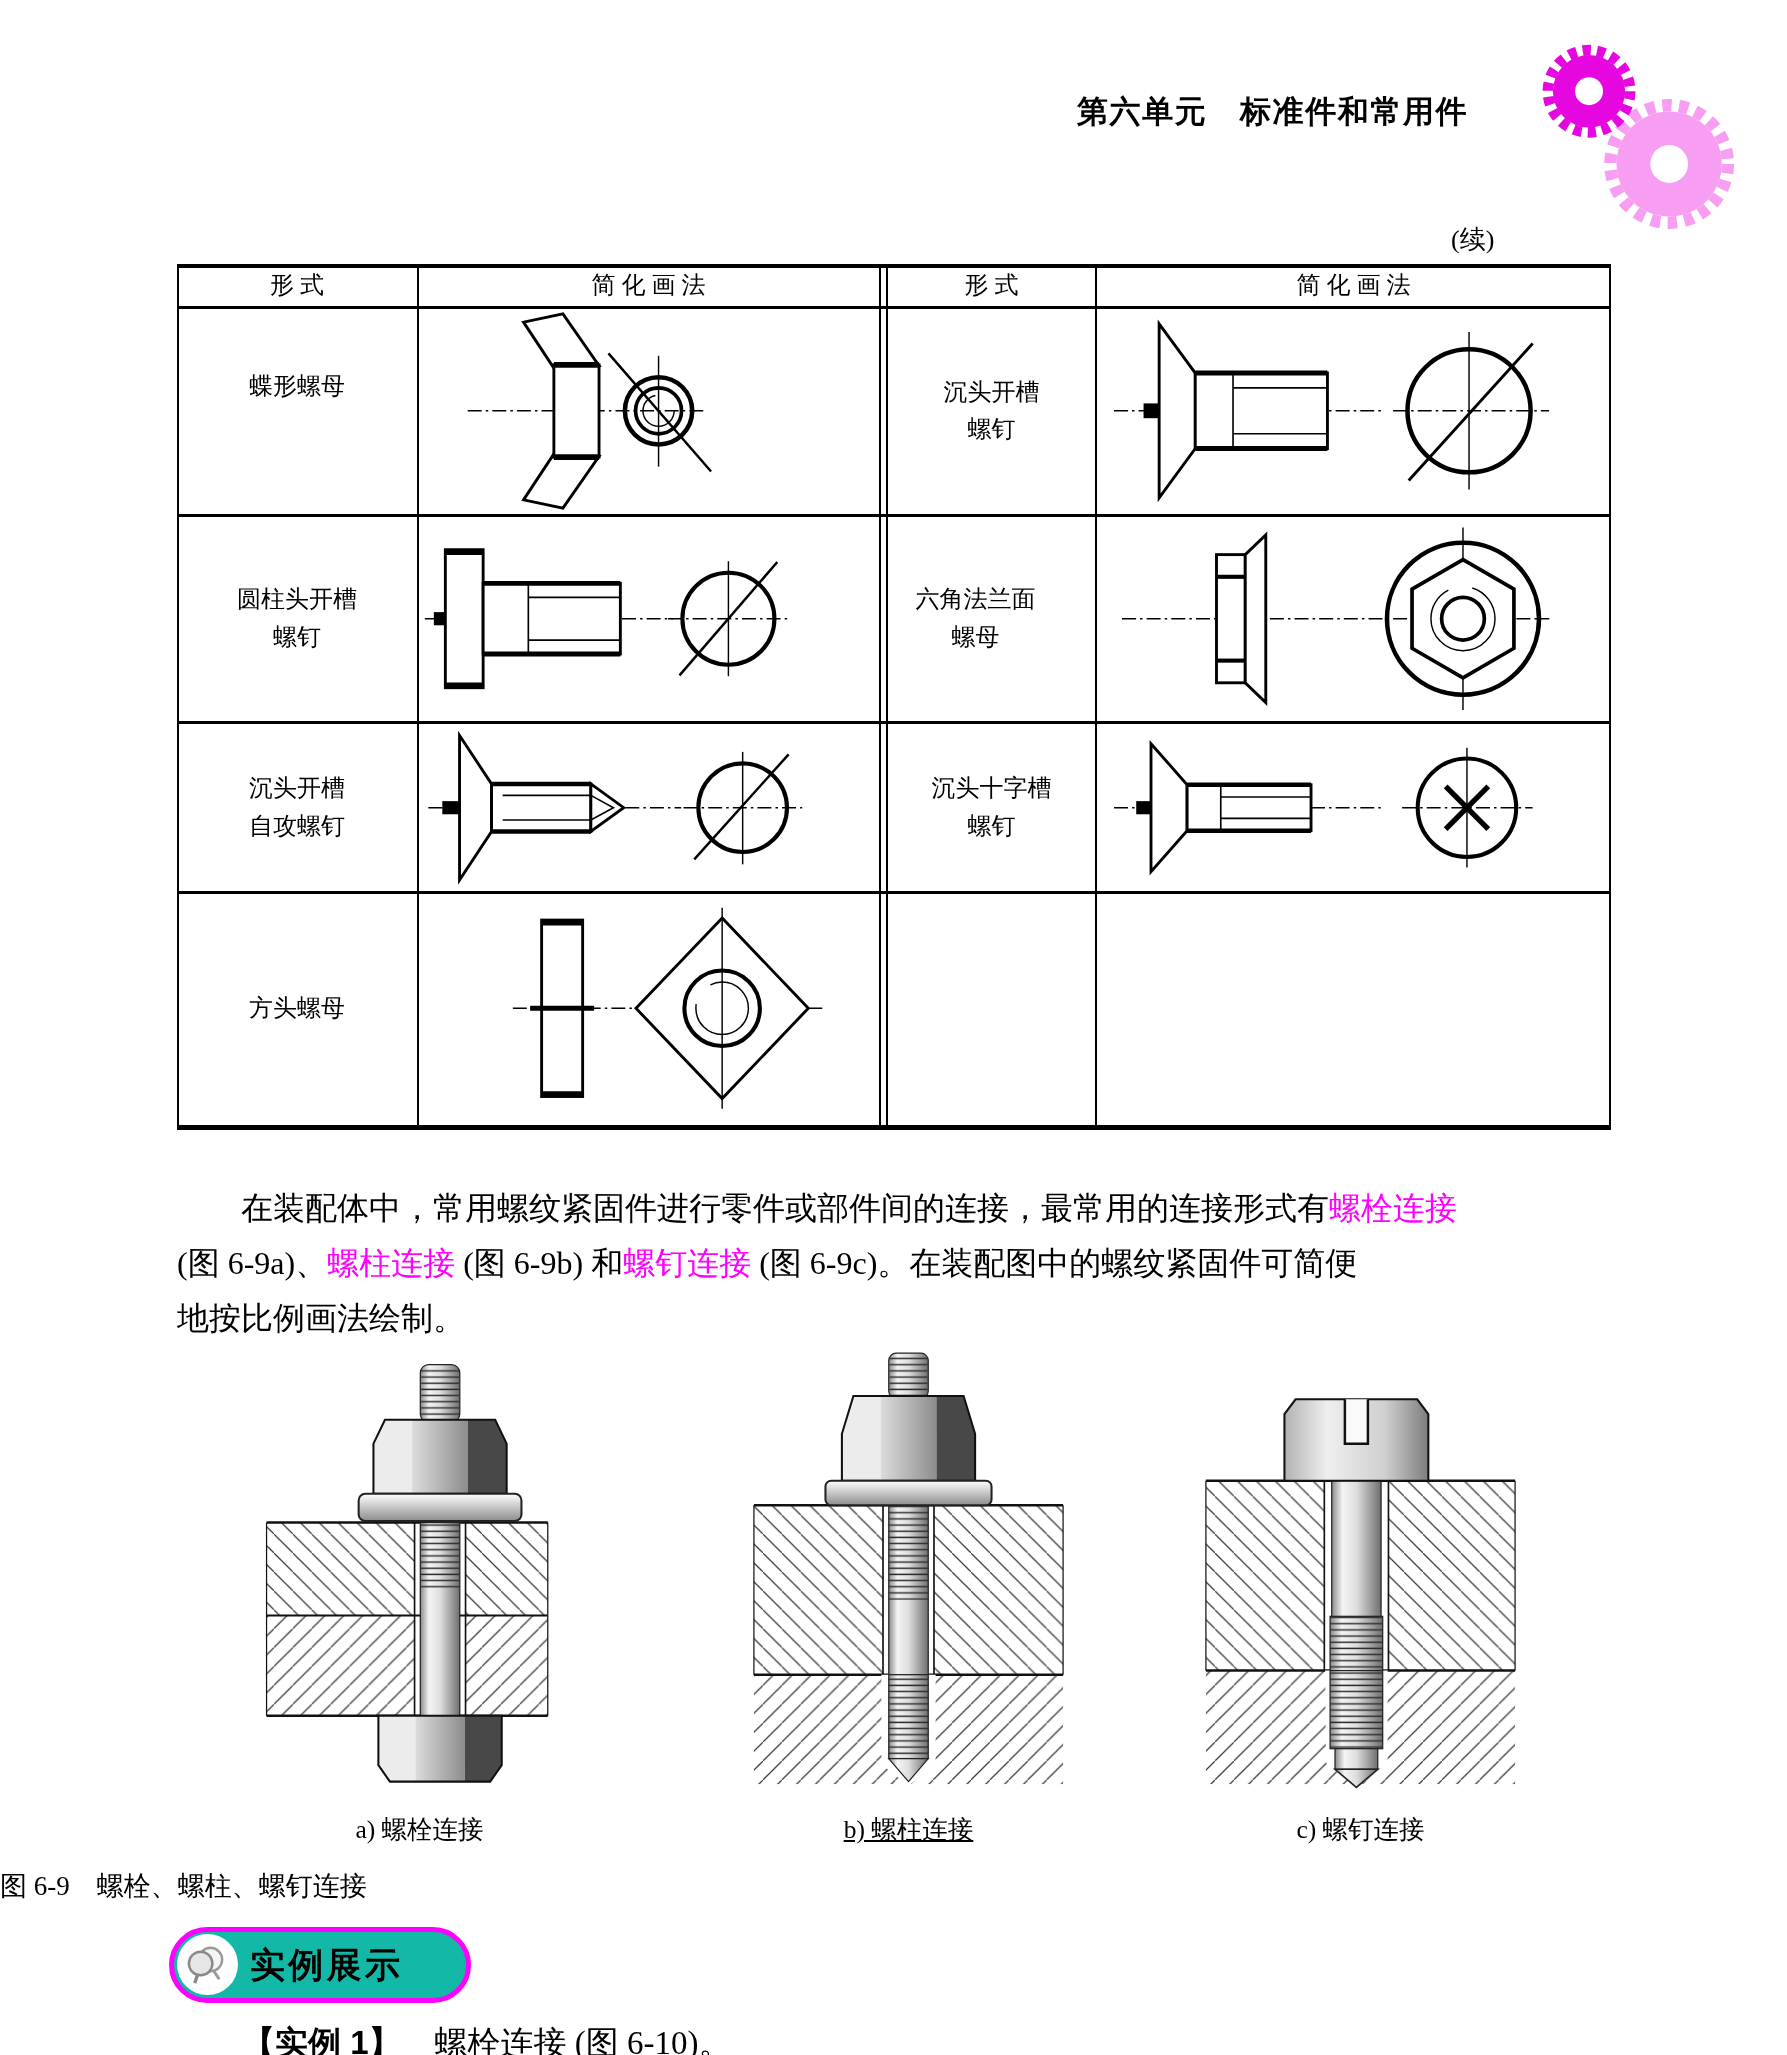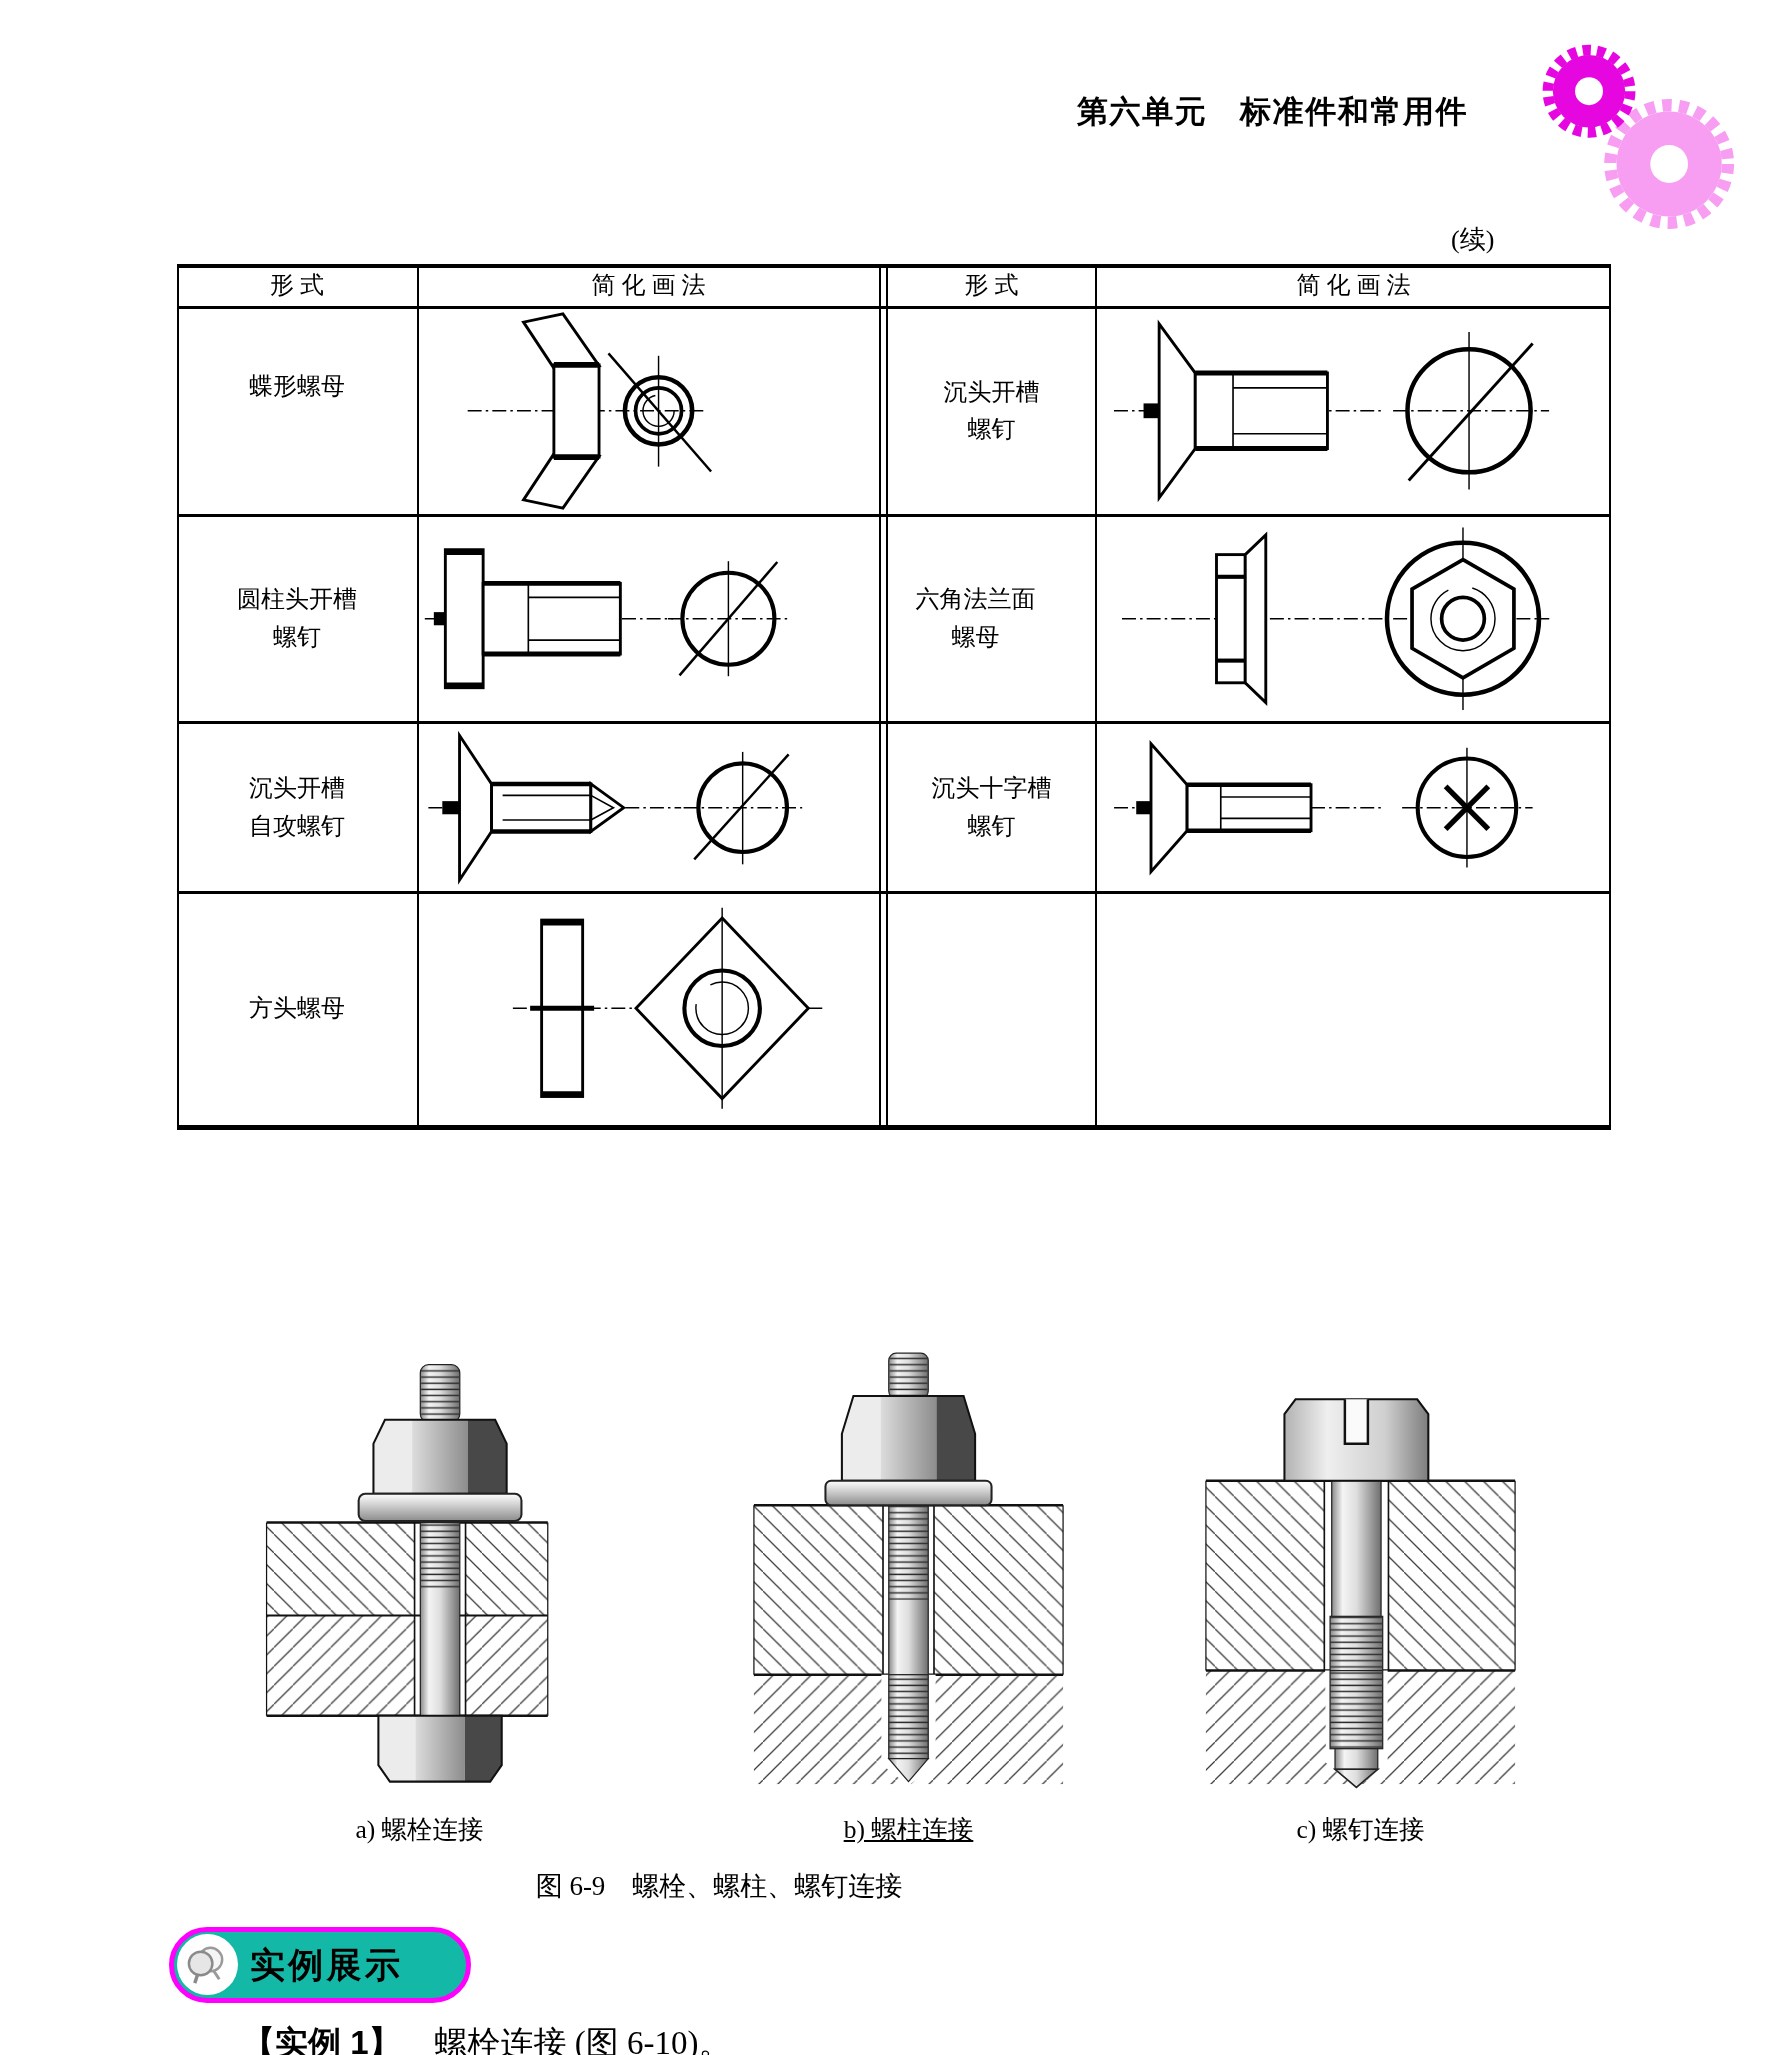--- a/index.html
+++ b/index.html
@@ -9,21 +9,21 @@
   .hline,.vline{position:absolute;background:#000;}
   .cell{position:absolute;display:flex;align-items:center;justify-content:center;
         text-align:center;white-space:pre-line;font-size:24px;line-height:1.55;}
   .unit-title{position:absolute;left:1077px;top:91px;font-size:31px;font-weight:bold;
         letter-spacing:1.6px;}
   .continued{position:absolute;left:1451px;top:222px;font-size:26px;}
   .para{position:absolute;left:177px;width:1436px;font-size:32px;line-height:55px;}
   .indent{padding-left:64px;}
   .magenta{color:#ff00ff;}
   .caption{position:absolute;width:329px;text-align:center;font-size:25.5px;margin-top:24px;}
-  .figtitle{position:absolute;left:0;width:1438px;text-align:center;font-size:27px;}
+  .figtitle{position:absolute;left:0;width:1438px;text-align:left;font-size:27px;}
   .badge{position:absolute;left:169px;top:1927px;width:302px;height:76px;
          border:5.8px solid #ff00ff;border-radius:39px;background:#14b8a6;
          box-sizing:border-box;display:flex;align-items:center;}
   .badge-circle{position:absolute;left:3.3px;top:2.1px;width:61px;height:61px;border-radius:50%;
          background:#ffffff;display:flex;align-items:center;justify-content:center;}
   .badge-label{margin-left:76px;font-family:"Liberation Sans","DejaVu Sans",sans-serif;
          font-weight:bold;font-size:35px;letter-spacing:3.3px;}
   .example-line{position:absolute;left:242px;top:2021px;font-size:33px;}
   .example-tag{font-family:"Liberation Sans","DejaVu Sans",sans-serif;font-weight:bold;}
   svg{display:block;}
@@ -208,20 +208,25 @@
         <line x1="300" y1="230" x2="520" y2="230" stroke-width="4"></line>
         <line x1="900" y1="58" x2="900" y2="350" stroke-width="3.5"></line>
         <line x1="742" y1="204" x2="1060" y2="204" stroke-width="3.5" stroke-dasharray="34 10 6 10"></line>
         <circle cx="900" cy="204" r="120" fill="none" stroke-width="10"></circle>
         <line x1="848" y1="152" x2="952" y2="256" stroke-width="13"></line>
         <line x1="848" y1="256" x2="952" y2="152" stroke-width="13"></line>
       </g>
     </svg>
   </div>
 
+  <div class="para" style="top:1181px;">
+    <div><span class="indent" style="padding-left:64px;">在装配体中，常用螺纹紧固件进行零件或部件间的连接，最常用的连接形式有</span><span class="magenta">螺栓连接</span></div>
+    <div><span>(图 6-9a)、</span><span class="magenta">螺柱连接</span><span> (图 6-9b) 和</span><span class="magenta">螺钉连接</span><span> (图 6-9c)。在装配图中的螺纹紧固件可简便</span></div>
+    <div>地按比例画法绘制。</div>
+  </div>
 
   <div class="abs" style="left:255px;top:1345px;">
     <svg width="329" height="444" viewBox="0 0 800 1080">
       <defs>
         <pattern id="A_h1" width="46" height="46" patternUnits="userSpaceOnUse">
           <line x1="0" y1="0" x2="46" y2="46" stroke="#3c3c3c" stroke-width="3"></line>
         </pattern>
         <pattern id="A_h2" width="46" height="46" patternUnits="userSpaceOnUse">
           <line x1="0" y1="46" x2="46" y2="0" stroke="#3c3c3c" stroke-width="3"></line>
         </pattern>

